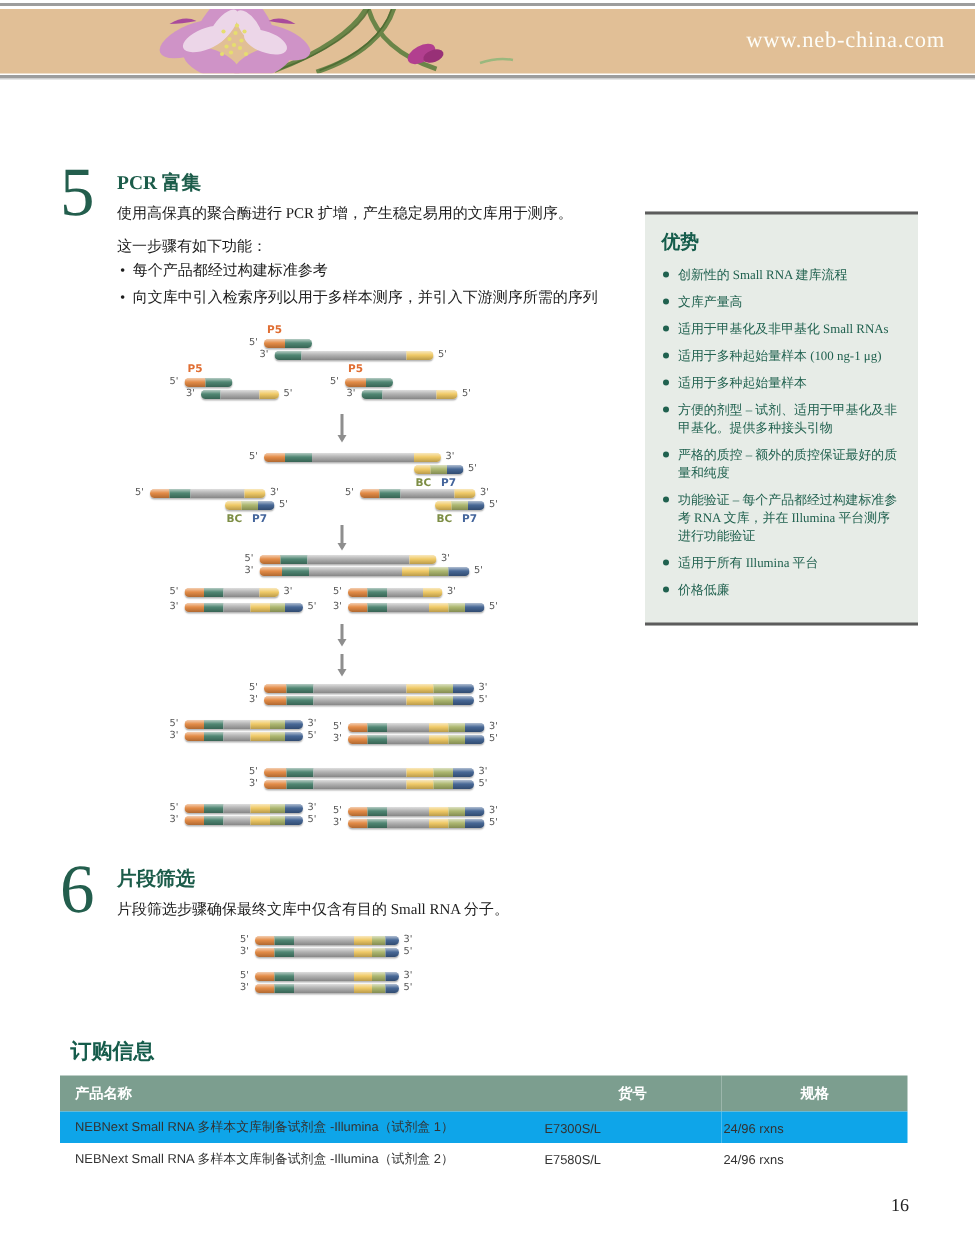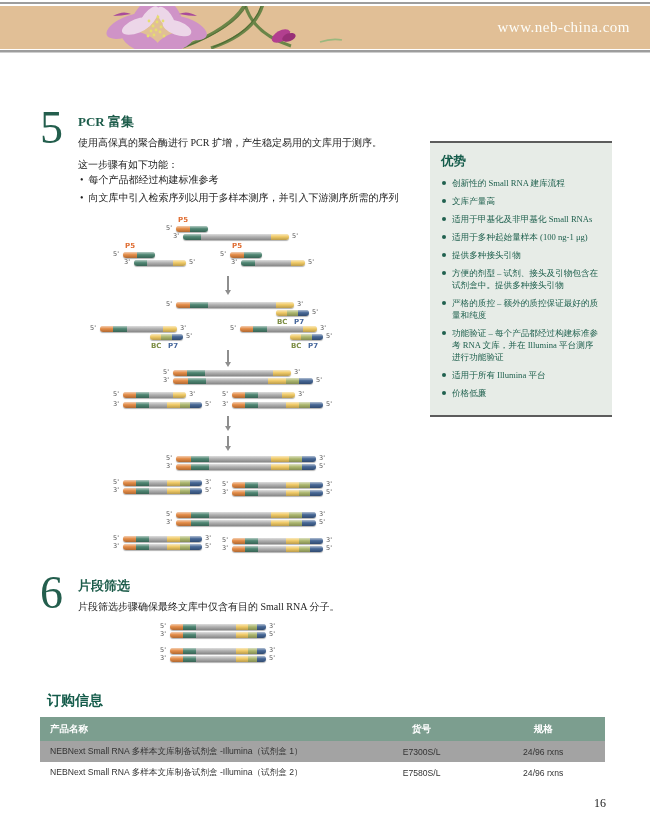--- a/index.html
+++ b/index.html
@@ -47,23 +47,23 @@
   .darrow:after{content:"";position:absolute;bottom:-5px;left:-2.5px;border:3.5px solid transparent;
         border-top:5px solid #8e8e8e;}
 
   
   #order-title{position:absolute;left:47px;top:692px;color:#155c4b;font-size:14px;font-weight:bold;}
   #order-table{position:absolute;left:40px;top:717px;width:565px;border-collapse:collapse;
                font-family:"Liberation Sans",sans-serif;}
   #order-table th{background:#7c9e8f;color:#ffffff;font-size:9.5px;font-weight:bold;height:22px;
                text-align:center;}
   #order-table th:first-child{text-align:left;padding-left:10px;}
-  #order-table td{font-size:8.6px;color:#333;height:19px;text-align:center;}
+  #order-table td{font-size:8.6px;color:#333;height:19px;text-align:left;}
   #order-table td:first-child{text-align:left;padding-left:10px;}
-  #order-table tr.alt{background:#a3a3a3;}
+  #order-table tr.alt{background:#0ea5e9;}
   .col-name{width:320px;}.col-cat{width:120px;}.col-size{width:125px;}
 
   #page-num{position:absolute;right:44px;top:796px;font-size:12px;color:#222;}
 </style>
 </head>
 <body>
 
 <div id="page">
 
   <div class="topline" style="top:2px"></div>
@@ -133,22 +133,22 @@
       <li>向文库中引入检索序列以用于多样本测序，并引入下游测序所需的序列</li>
     </ul>
 
   <div id="adv-box">
     <div id="adv-title">优势</div>
     <ul id="adv-list">
         <li>创新性的 Small RNA 建库流程</li>
         <li>文库产量高</li>
         <li>适用于甲基化及非甲基化 Small RNAs</li>
         <li>适用于多种起始量样本 (100 ng-1 μg)</li>
-        <li>提供多种接头引物</li>
-        <li>方便的剂型 – 试剂、接头及引物包含在试剂盒中。提供多种接头引物</li>
+        <li>适用于多种起始量样本</li>
+        <li>方便的剂型 – 试剂、适用于甲基化及非甲基化。提供多种接头引物</li>
         <li>严格的质控 – 额外的质控保证最好的质量和纯度</li>
         <li>功能验证 – 每个产品都经过构建标准参考 RNA 文库，并在 Illumina 平台测序进行功能验证</li>
         <li>适用于所有 Illumina 平台</li>
         <li>价格低廉</li>
       </ul>
   </div>
 
   <div class="diagram" id="pcr-diagram" style="left:90px;top:218px;width:340px;height:345px">
       <div class="strand" style="left: 86px; top: 8px; width: 32px;">
         <span class="seg" style="width: 14px; background-color: rgb(226, 134, 62);"></span>

